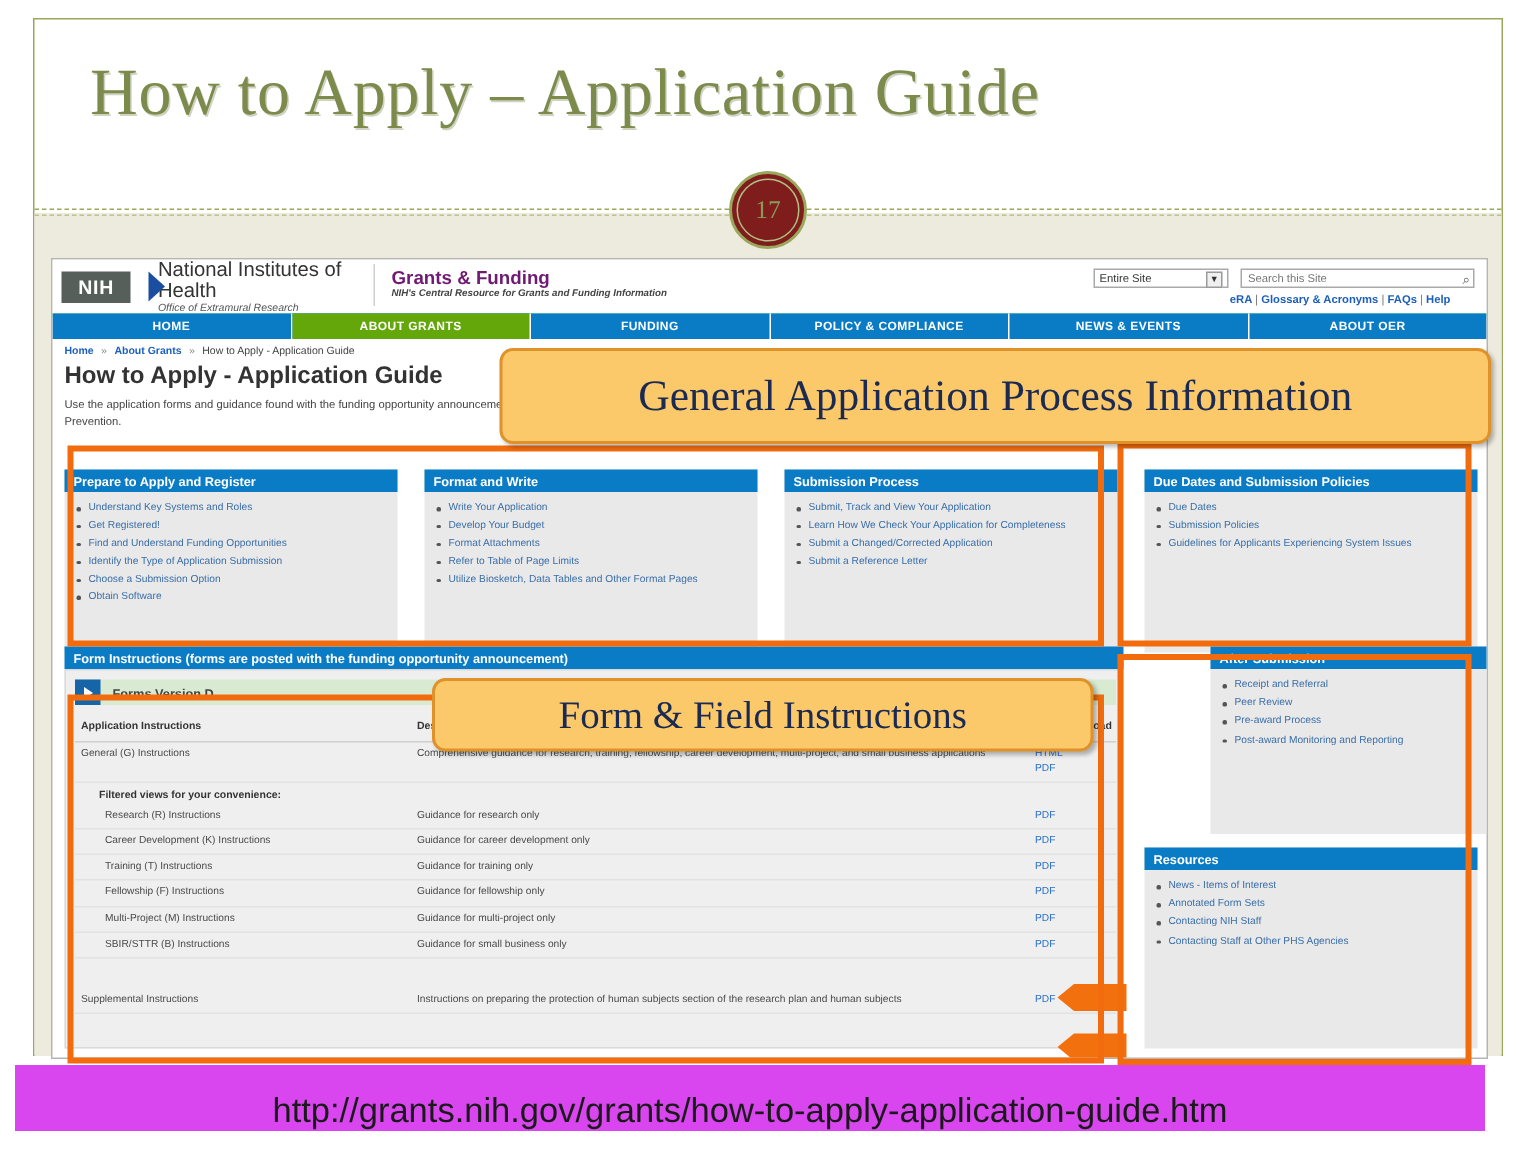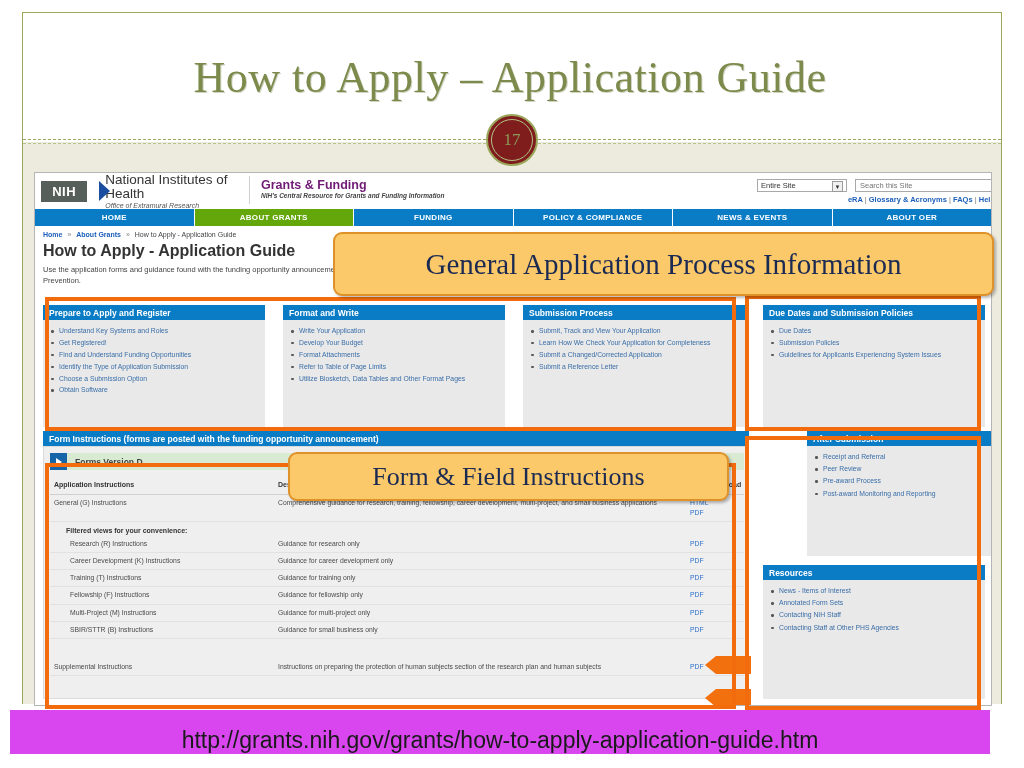--- a/index.html
+++ b/index.html
@@ -17,27 +17,25 @@
     position:absolute;left:22px;top:12px;width:980px;height:692px;
     border:1px solid #9aa85c;box-sizing:border-box;background:#fff;
   }
   .beige-band{
     position:absolute;left:23px;top:142px;width:978px;height:562px;background:#edeade;
   }
 
   
   .slide-title{
     position:absolute;left:60px;top:32px;width:900px;height:62px;
-    text-align:center;
     font-family:"Liberation Serif", serif;
     font-size:44px;line-height:60px;color:#7c8a4c;
     letter-spacing:0.5px;
     text-shadow:1px 1px 0 rgba(120,130,80,.35);
     white-space:nowrap;
-    margin-top:16px;
   }
 
   
   .divider{
     position:absolute;left:23px;top:139px;width:978px;height:0;
     border-top:1px dashed #9aa85c;
   }
   .divider2{
     position:absolute;left:23px;top:143px;width:978px;height:0;
     border-top:1px dashed #b9c38c;
@@ -59,21 +57,21 @@
 
   
   #shot{
     position:absolute;left:34px;top:172px;width:958px;height:534px;
     background:#ffffff;border:1px solid #b5b5b5;box-sizing:border-box;
     overflow:hidden;
   }
 
   
   .nih-head{position:absolute;left:0;top:0;width:100%;height:36px;background:#fff;
-            border-bottom:2px solid #22c55e;padding-left:28px;}
+            border-bottom:2px solid #22c55e;}
   .nih-logo{position:absolute;left:6px;top:4px;width:196px;height:28px;display:flex;align-items:center;}
   .nih-badge{
     position:relative;width:58px;height:21px;background:#575f5a;color:#fff;
     font-weight:bold;font-size:13px;letter-spacing:.5px;
     display:flex;align-items:center;justify-content:center;
   }
   .nih-badge:after{
     content:"";position:absolute;left:58px;top:0;width:0;height:0;
     border-top:10.5px solid transparent;border-bottom:10.5px solid transparent;
     border-left:11px solid #1b4ea0;
@@ -123,21 +121,21 @@
   
   .crumbs{position:absolute;left:8px;top:58px;font-size:7px;color:#444;}
   .crumbs b{color:#1c5fbb;}
   .crumbs .sep{color:#888;padding:0 3px;}
   .pg-h1{position:absolute;left:8px;top:69px;font-size:16px;font-weight:bold;color:#333;}
   .pg-p{position:absolute;left:8px;top:92px;width:700px;font-size:7.5px;color:#444;line-height:1.45;}
 
   
   .cards{position:absolute;left:8px;top:128px;width:942px;height:122px;}
   .card{
-    position:absolute;top:4px;width:222px;height:122px;background:#e9e9e9;
+    position:absolute;top:12px;width:222px;height:122px;background:#e9e9e9;
   }
   .card .ch{
     height:15px;background:#0a7cc6;color:#fff;font-size:8.5px;font-weight:bold;
     display:flex;align-items:center;padding-left:6px;box-sizing:border-box;
   }
   .card ul{margin:5px 0 0 0;padding:0 6px 0 16px;list-style:none;}
   .card li{
     font-size:6.8px;color:#3a6ea8;line-height:1.75;position:relative;
   }
   .card li:before{

